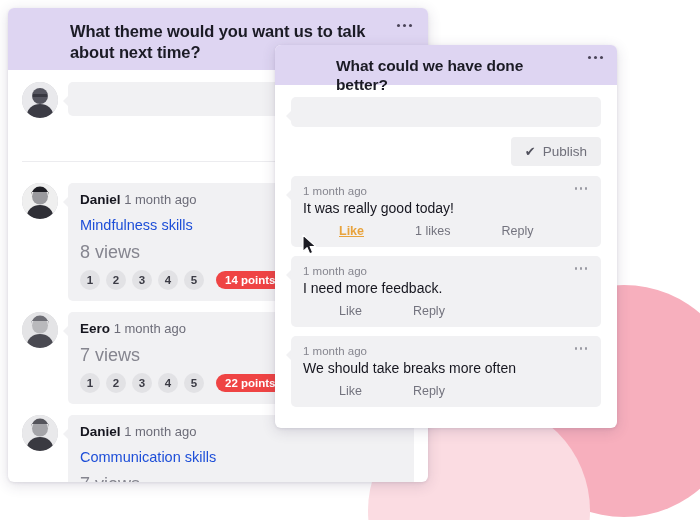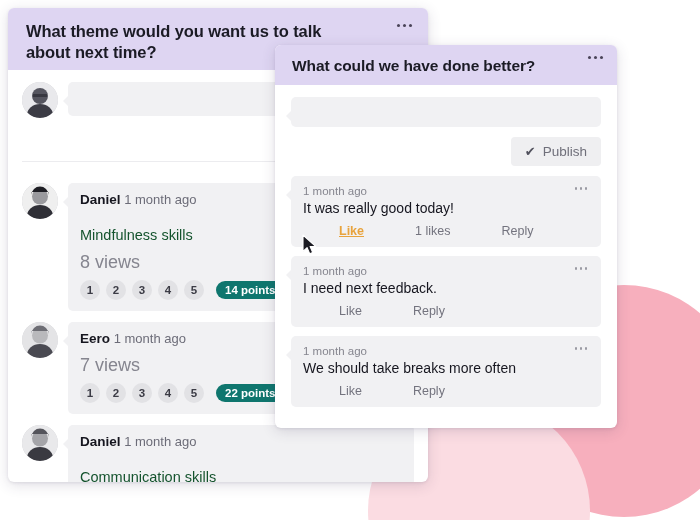--- a/index.html
+++ b/index.html
@@ -26,20 +26,21 @@
   }
   .card-header {
     background: #DED5F2;
     position: relative;
     color: #1b1b25;
   }
   .card-title {
     font-weight: bold;
     color: #1b1b25;
     letter-spacing: -.1px;
+    margin-left: 44px;
   }
   .dots {
     position: absolute;
     display: flex;
     gap: 3px;
     cursor: pointer;
   }
   .dots i { display:block; width: 3px; height: 3px; border-radius: 50%; background: #4a4458; }
 
   
@@ -87,33 +88,33 @@
     cursor: pointer;
     white-space: nowrap;
   }
   .hr { height: 1px; background: #ECECEF; margin: 2px 0 0 0; }
 
   
   .idea-row { display: flex; align-items: flex-start; gap: 10px; padding: 11px 14px 0 14px; }
   .idea-card { flex: 1; padding: 9px 12px 11px 12px; }
   .idea-meta { font-size: 13px; color: #6c6c78; }
   .idea-meta b { color: #16161f; font-size: 13.5px; font-weight: bold; }
-  .idea-text { font-size: 14.5px; color: #14532d; margin-top: 20px; }
+  .idea-text { font-size: 14.5px; color: #1d4ed8; margin-top: 10px; }
   .idea-views { font-size: 18px; color: #85858f; margin-top: 9px; }
   .scale { display: flex; align-items: center; gap: 6px; margin-top: 7px; }
   .scale-num {
     width: 20px; height: 20px; border-radius: 50%;
     background: #E2E2E5; color: #3c3c46;
     font-size: 11.5px; font-weight: bold;
     display: flex; align-items: center; justify-content: center;
     cursor: pointer;
   }
   .points-badge {
     margin-left: 6px;
-    background: #0f766e; color: #fff;
+    background: #ef4444; color: #fff;
     font-size: 11.5px; font-weight: bold;
     border-radius: 9px;
     padding: 3px 9px;
     white-space: nowrap;
   }
 
   
   #card-front { left: 275px; top: 45px; width: 342px; height: 383px; }
   #card-front .card-header { height: 40px; padding: 11px 46px 0 17px; }
   #card-front .card-title { font-size: 15.5px; line-height: 19px; }
@@ -313,21 +314,21 @@
             <span>Reply</span>
           </div>
           <div class="dots">
             <i></i>
             <i></i>
             <i></i>
           </div>
         </div>
         <div class="comment bubble">
           <div class="c-time">1 month ago</div>
-          <div class="c-text">I need next feedback.</div>
+          <div class="c-text">I need more feedback.</div>
           <div class="c-actions">
             <span>Like</span>
             <span>Reply</span>
           </div>
           <div class="dots">
             <i></i>
             <i></i>
             <i></i>
           </div>
         </div>

